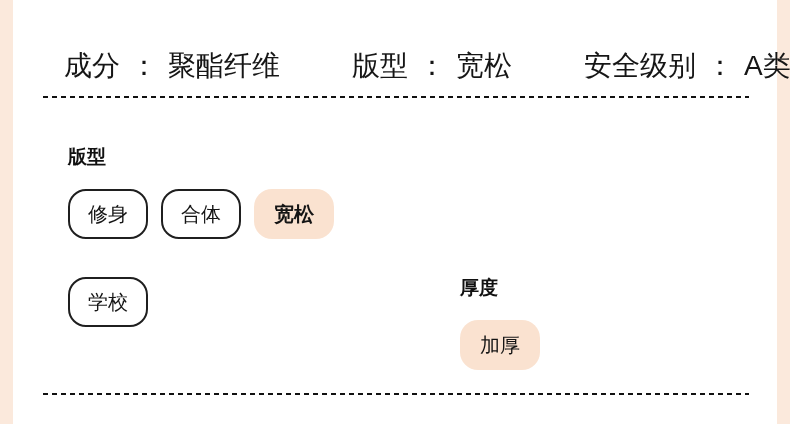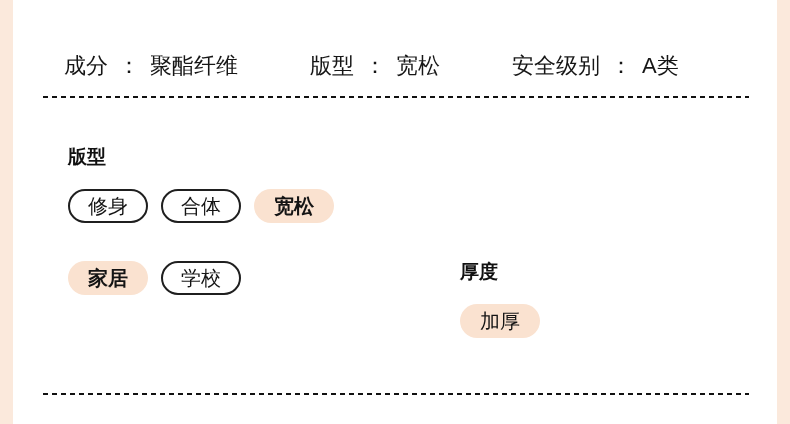--- a/index.html
+++ b/index.html
@@ -28,21 +28,21 @@
   }
   .side-strip.left  { left: 0; }
   .side-strip.right { right: 0; }
 
   .summary-row {
     position: absolute;
     left: 64px;
     top: 51px;
     display: flex;
     gap: 72px;
-    font-size: 22px;
+    font-size: 28px;
     line-height: 30px;
     color: var(--text);
     white-space: nowrap;
   }
   .summary-item { display: flex; align-items: baseline; }
   .summary-colon { margin: 0 10px; }
 
   .dashed-divider {
     position: absolute;
     left: 43px;
@@ -70,21 +70,21 @@
     margin-bottom: 21px;
   }
   .chips {
     display: flex;
     gap: 13px;
   }
   .chip {
     display: inline-flex;
     align-items: center;
     justify-content: center;
-    height: 34px;
+    height: 50px;
     min-width: 78px;
     padding: 8px 18px;
     border: 2px solid var(--chip-border);
     border-radius: 18px;
     background: #ffffff;
     font-size: 20px;
     color: #141414;
     white-space: nowrap;
     cursor: pointer;
   }
@@ -133,21 +133,20 @@
 
   <button class="chip selected bold" type="button">宽松</button>
 </div>
   </section>
 
   <section>
   </section>
 
   <section>
     <div class="chips">
-  <button class="chip selected bold" type="button">家居</button>
 
   <button class="chip" type="button">学校</button>
 
 </div>
   </section>
 
   <section>
     <h3 class="section-title">厚度</h3>
     <div class="chips">
 

